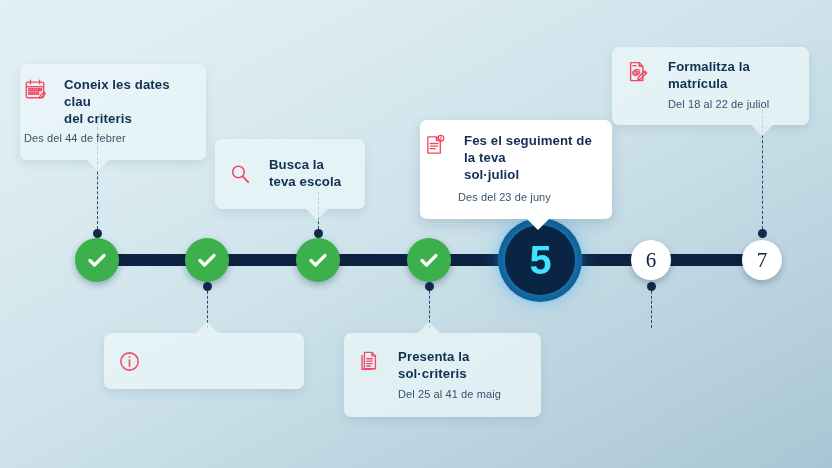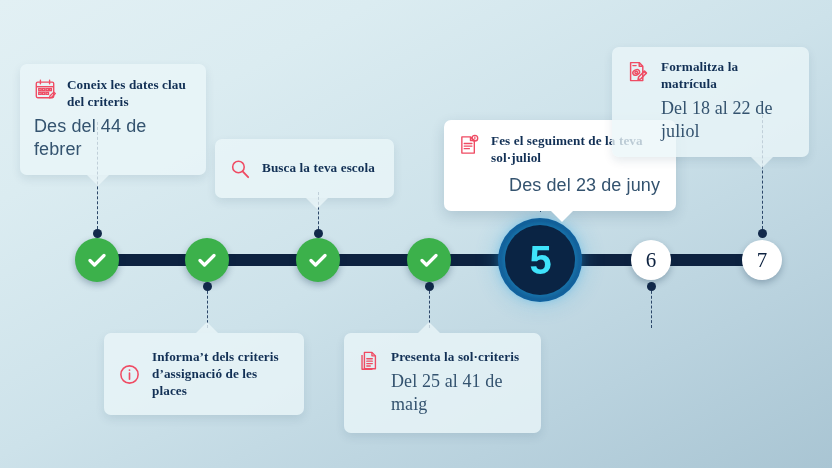--- a/index.html
+++ b/index.html
@@ -55,37 +55,37 @@
   .conn .dot{
     position:absolute;left:-3px;width:9px;height:9px;border-radius:50%;
     background:#12294a;
   }
   .conn.up .dot{bottom:-4px;}
   .conn.down .dot{top:-4px;}
 
   
   .card{
     position:absolute;z-index:4;box-sizing:border-box;
-    border-radius:7px;padding:13px 16px 14px 14px;
+    border-radius:7px;padding:13px 16px 14px 4px;
     background:rgba(235,246,249,.78);
     box-shadow:0 4px 10px rgba(20,55,85,.10);
   }
   .card.white{background:#ffffff;box-shadow:0 5px 14px rgba(20,55,85,.16);}
-  .card .row{display:flex;align-items:flex-start;gap:11px;font-family:Liberation Serif, serif;}
+  .card .row{display:flex;align-items:flex-start;gap:18px;}
   .card .ico{flex:0 0 auto;line-height:0;padding-top:1px;}
   .card .txt{min-width:0;}
   .card .title{
     color:#123055;font-size:13.2px;font-weight:700;line-height:1.27;
     letter-spacing:.1px;
   }
   .card .sub{
-    color:#34536f;font-size:18px;font-weight:400;line-height:1.3;
+    color:#34536f;font-size:11px;font-weight:400;line-height:1.3;
     margin-top:4px;letter-spacing:.1px;
   }
-  .card .sub.wide{margin-top:7px;text-align:right;}
+  .card .sub.wide{margin-top:7px;}
 
   
   .tail{position:absolute;width:0;height:0;}
   .tail.down{
     border-left:11px solid transparent;border-right:11px solid transparent;
     border-top:11px solid rgba(235,246,249,.78);
   }
   .tail.down.w{border-top-color:#ffffff;}
   .tail.up{
     border-left:11px solid transparent;border-right:11px solid transparent;
@@ -178,36 +178,36 @@
         <div class="title">
           <span>Coneix les dates clau</span><br>
           <span>del criteris</span>
         </div>
       </span>
     </div>
     <div class="sub" style="margin-left:0;">Des del 44 de febrer</div>
     <div class="tail down" style="left:67px;bottom:-11px;"></div>
   </div>
 
-  <div class="card" style="left:215px;top:139px;width:179px;padding:18px 14px 18px 14px;">
+  <div class="card" style="left:215px;top:139px;width:150px;padding:18px 14px 18px 14px;">
     <div class="row" style="align-items:center;">
       <span class="ico">
         <svg width="22" height="22" viewBox="0 0 24 24" fill="none" stroke="#ef4b63" stroke-width="1.7">
           <circle cx="10.3" cy="9.8" r="6.3"></circle>
           <path d="M14.9 14.6l6.0 6.3" stroke-linecap="round" stroke-width="2"></path>
         </svg>
       </span>
       <span class="txt">
         <div class="title">Busca la teva escola</div>
       </span>
     </div>
     <div class="tail down" style="left:91px;bottom:-11px;"></div>
   </div>
 
-  <div class="card white" style="left:444px;top:120px;width:232px;">
+  <div class="card white" style="left:420px;top:120px;width:192px;">
     <div class="row">
       <span class="ico">
         <svg width="22" height="22" viewBox="0 0 24 24" fill="none" stroke="#ef4b63" stroke-width="1.5">
           <path d="M4.2 3.2h9.6l4.0 4.0v13.6H4.2z" stroke-linejoin="round"></path>
           <path d="M13.6 3.2v4.0h4.0" stroke-linejoin="round"></path>
           <path d="M6.8 10.4h8.4M6.8 13.2h8.4M6.8 16.0h5.6" stroke-linecap="round"></path>
           <circle cx="18.4" cy="4.6" r="3.1" fill="none"></circle>
           <path d="M18.4 3.0v2.1" stroke-linecap="round" stroke-width="1.3"></path>
           <circle cx="18.4" cy="6.2" r=".45" fill="#ef4b63" stroke="none"></circle>
         </svg>
@@ -246,26 +246,20 @@
 
   <div class="card" style="left:104px;top:333px;width:200px;padding:16px 14px 16px 14px;">
     <div class="row" style="align-items:center;">
       <span class="ico">
         <svg width="23" height="23" viewBox="0 0 24 24" fill="none" stroke="#ef4b63" stroke-width="1.6">
           <circle cx="12" cy="12" r="9.0"></circle>
           <circle cx="12" cy="7.4" r=".95" fill="#ef4b63" stroke="none"></circle>
           <path d="M12 10.4v6.6" stroke-linecap="round" stroke-width="1.7"></path>
         </svg>
       </span>
-      <span class="txt">
-        <div class="title">
-          <span>Informa’t dels criteris</span><br>
-          <span>d’assignació de les places</span>
-        </div>
-      </span>
     </div>
     <div class="tail up" style="left:92px;top:-11px;"></div>
   </div>
 
   <div class="card" style="left:344px;top:333px;width:197px;padding:16px 14px 16px 14px;">
     <div class="row">
       <span class="ico">
         <svg width="22" height="22" viewBox="0 0 24 24" fill="none" stroke="#ef4b63" stroke-width="1.5">
           <path d="M7.0 2.6h8.2l3.8 3.8v14.0H7.0z" stroke-linejoin="round"></path>
           <path d="M15.2 2.6v3.8h3.8" stroke-linejoin="round"></path>

